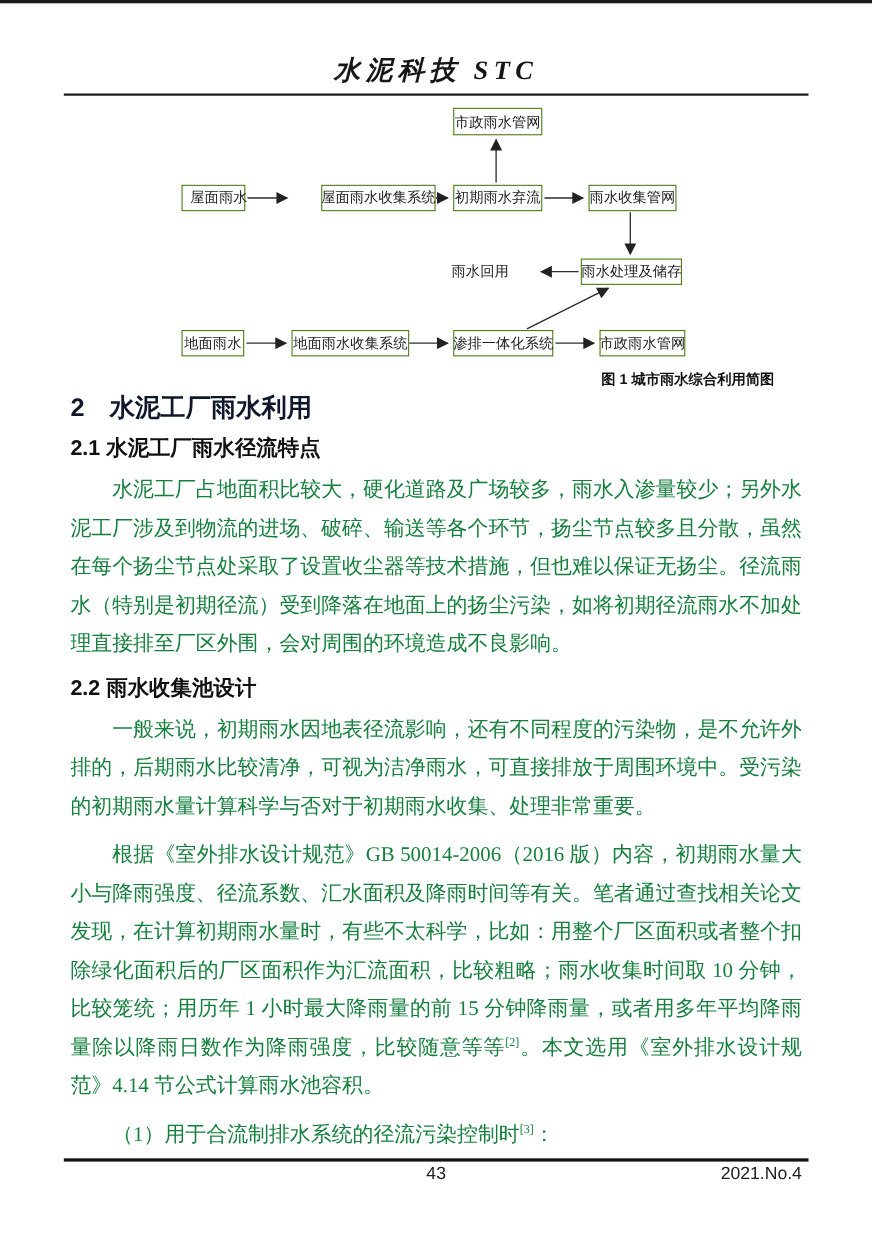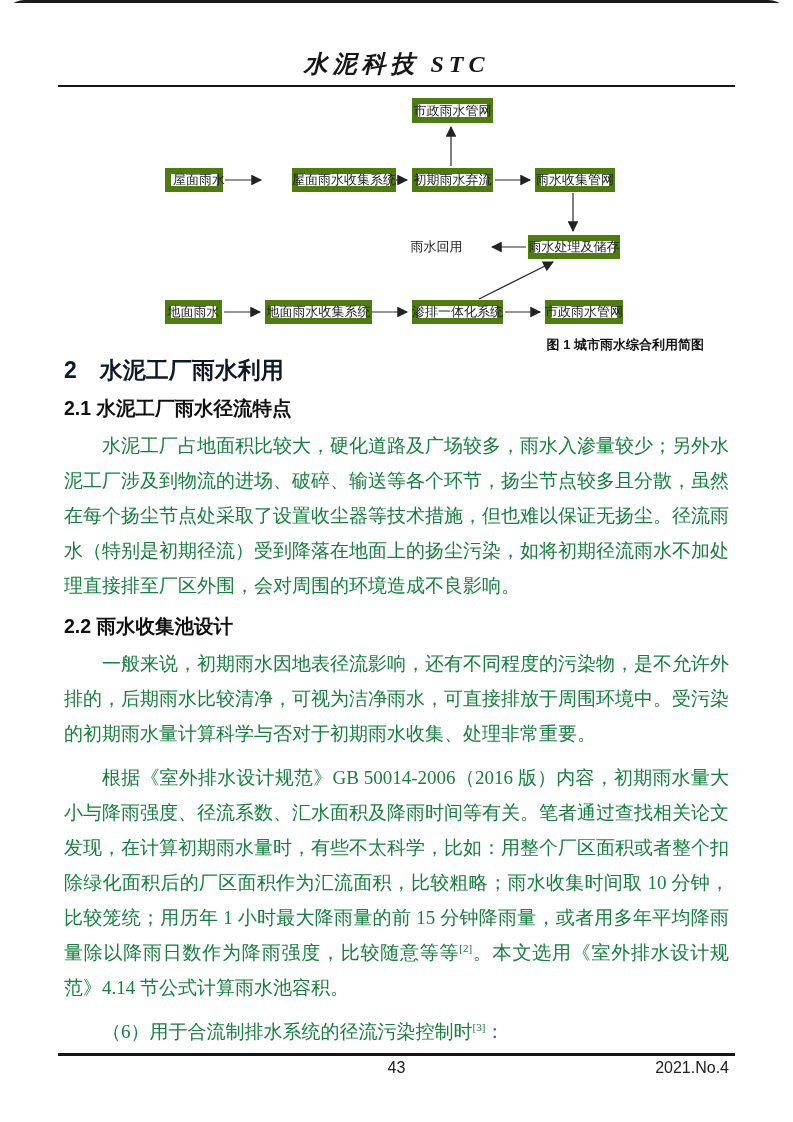--- a/index.html
+++ b/index.html
@@ -5,21 +5,20 @@
   * { margin: 0; padding: 0; box-sizing: border-box; }
   html, body { background: #ffffff; }
   .page {
     position: relative;
     width: 793px;
     height: 1122px;
     background: #ffffff;
     font-family: "Liberation Serif", "DejaVu Serif", serif;
     color: #1c1c1c;
     overflow: hidden;
-    border-radius: 25px;
   }
   .top-edge {
     position: absolute; top: 0; left: 0; width: 100%; height: 3px;
     background: #1b1b1b;
   }
   .journal-header {
     position: absolute; top: 48px; left: 0; width: 100%;
     text-align: center;
     font-family: "Liberation Serif", "DejaVu Serif", serif;
     font-style: italic;
@@ -32,21 +31,21 @@
     position: absolute; top: 85px; left: 58px; width: 677px; height: 2px;
     background: #171717;
   }
   
   .flowchart {
     position: absolute; top: 95px; left: 0; width: 793px; height: 245px;
   }
   .flowchart svg { position: absolute; top: 0; left: 0; }
   .fc-box {
     position: absolute;
-    border: 6px solid #4d7c0f;
+    border: 1px solid #4d7c0f;
     background: #fff;
     display: flex; align-items: center; justify-content: center;
     font-size: 13px;
     color: #222;
     white-space: nowrap;
     font-family: "Liberation Serif", "DejaVu Serif", serif;
   }
   .fc-label {
     position: absolute;
     display: flex; align-items: center; justify-content: center;
@@ -144,21 +143,21 @@
 
   <div class="figure-caption">图 1 城市雨水综合利用简图</div>
 
   <div class="article">
     <h1>2　水泥工厂雨水利用</h1>
     <h2>2.1 水泥工厂雨水径流特点</h2>
     <p>水泥工厂占地面积比较大，硬化道路及广场较多，雨水入渗量较少；另外水泥工厂涉及到物流的进场、破碎、输送等各个环节，扬尘节点较多且分散，虽然在每个扬尘节点处采取了设置收尘器等技术措施，但也难以保证无扬尘。径流雨水（特别是初期径流）受到降落在地面上的扬尘污染，如将初期径流雨水不加处理直接排至厂区外围，会对周围的环境造成不良影响。</p>
     <h2 class="h22">2.2 雨水收集池设计</h2>
     <p>一般来说，初期雨水因地表径流影响，还有不同程度的污染物，是不允许外排的，后期雨水比较清净，可视为洁净雨水，可直接排放于周围环境中。受污染的初期雨水量计算科学与否对于初期雨水收集、处理非常重要。</p>
     <p><span>根据《室外排水设计规范》GB 50014-2006（2016 版）内容，初期雨水量大小与降雨强度、径流系数、汇水面积及降雨时间等有关。笔者通过查找相关论文发现，在计算初期雨水量时，有些不太科学，比如：用整个厂区面积或者整个扣除绿化面积后的厂区面积作为汇流面积，比较粗略；雨水收集时间取 10 分钟，比较笼统；用历年 1 小时最大降雨量的前 15 分钟降雨量，或者用多年平均降雨量除以降雨日数作为降雨强度，比较随意等等</span><sup>[2]</sup><span>。本文选用《室外排水设计规范》4.14 节公式计算雨水池容积。</span></p>
-    <p><span>（6）用于合流制排水系统的径流污染控制时</span><sup>[3]</sup><span>：</span></p>
+    <p><span>（1）用于合流制排水系统的径流污染控制时</span><sup>[3]</sup><span>：</span></p>
   </div>
 
   <div class="footer-rule"></div>
   <div class="footer-row">
     <span class="footer-page">43</span>
     <span class="footer-issue">2021.No.4</span>
   </div>
 
 </div>
 

